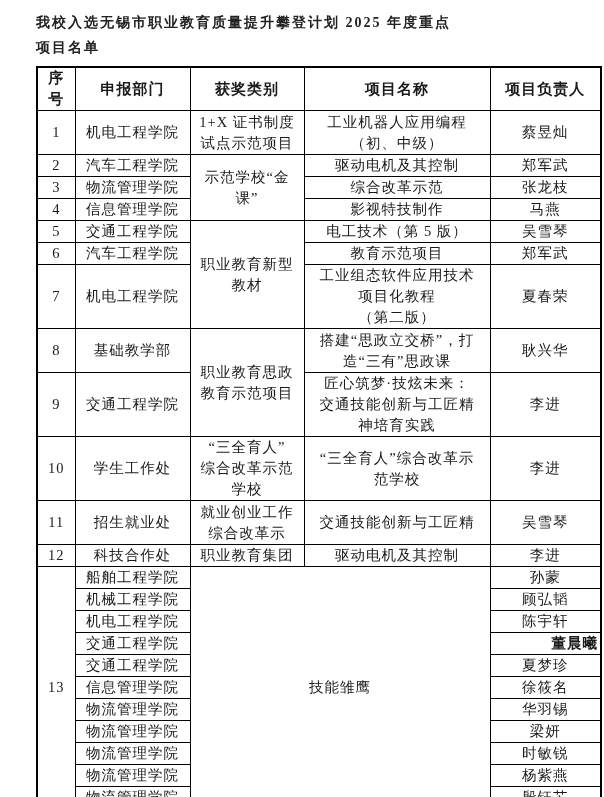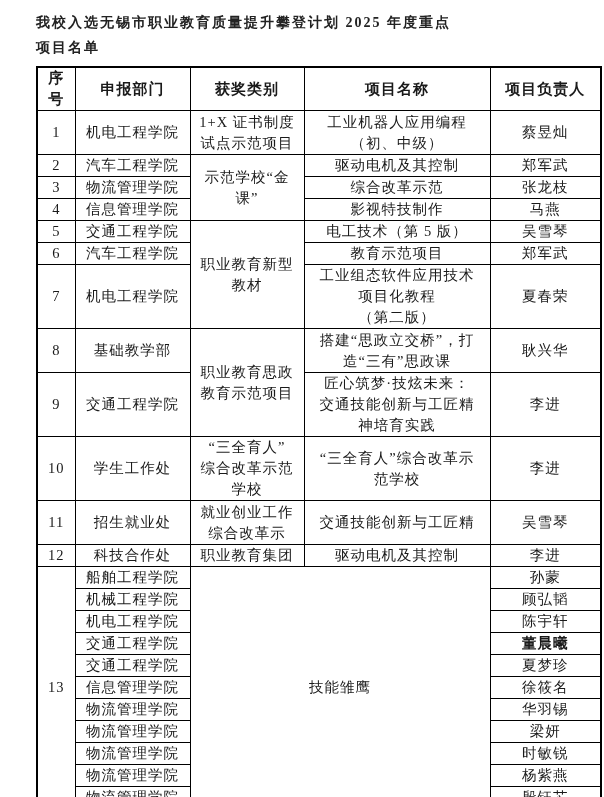--- a/index.html
+++ b/index.html
@@ -46,21 +46,21 @@
   col.c-no      { width: 38px; }
   col.c-dept    { width: 115px; }
   col.c-cat     { width: 114px; }
   col.c-proj    { width: 186px; }
   col.c-leader  { width: 111px; }
   tr.h40  { height: 40px; }
   tr.h22  { height: 22px; }
   tr.h44  { height: 44px; }
   tr.h56  { height: 56px; }
   tr.h64  { height: 64px; }
-  td.bold { font-weight: bold; }
+  td.bold { font-weight: bold; text-align: right; }
 </style>
 </head>
 <body>
 
 <div class="page">
 
   <div class="doc-title">我校入选无锡市职业教育质量提升攀登计划 2025 年度重点
 项目名单</div>
 
   <table class="main-table">

